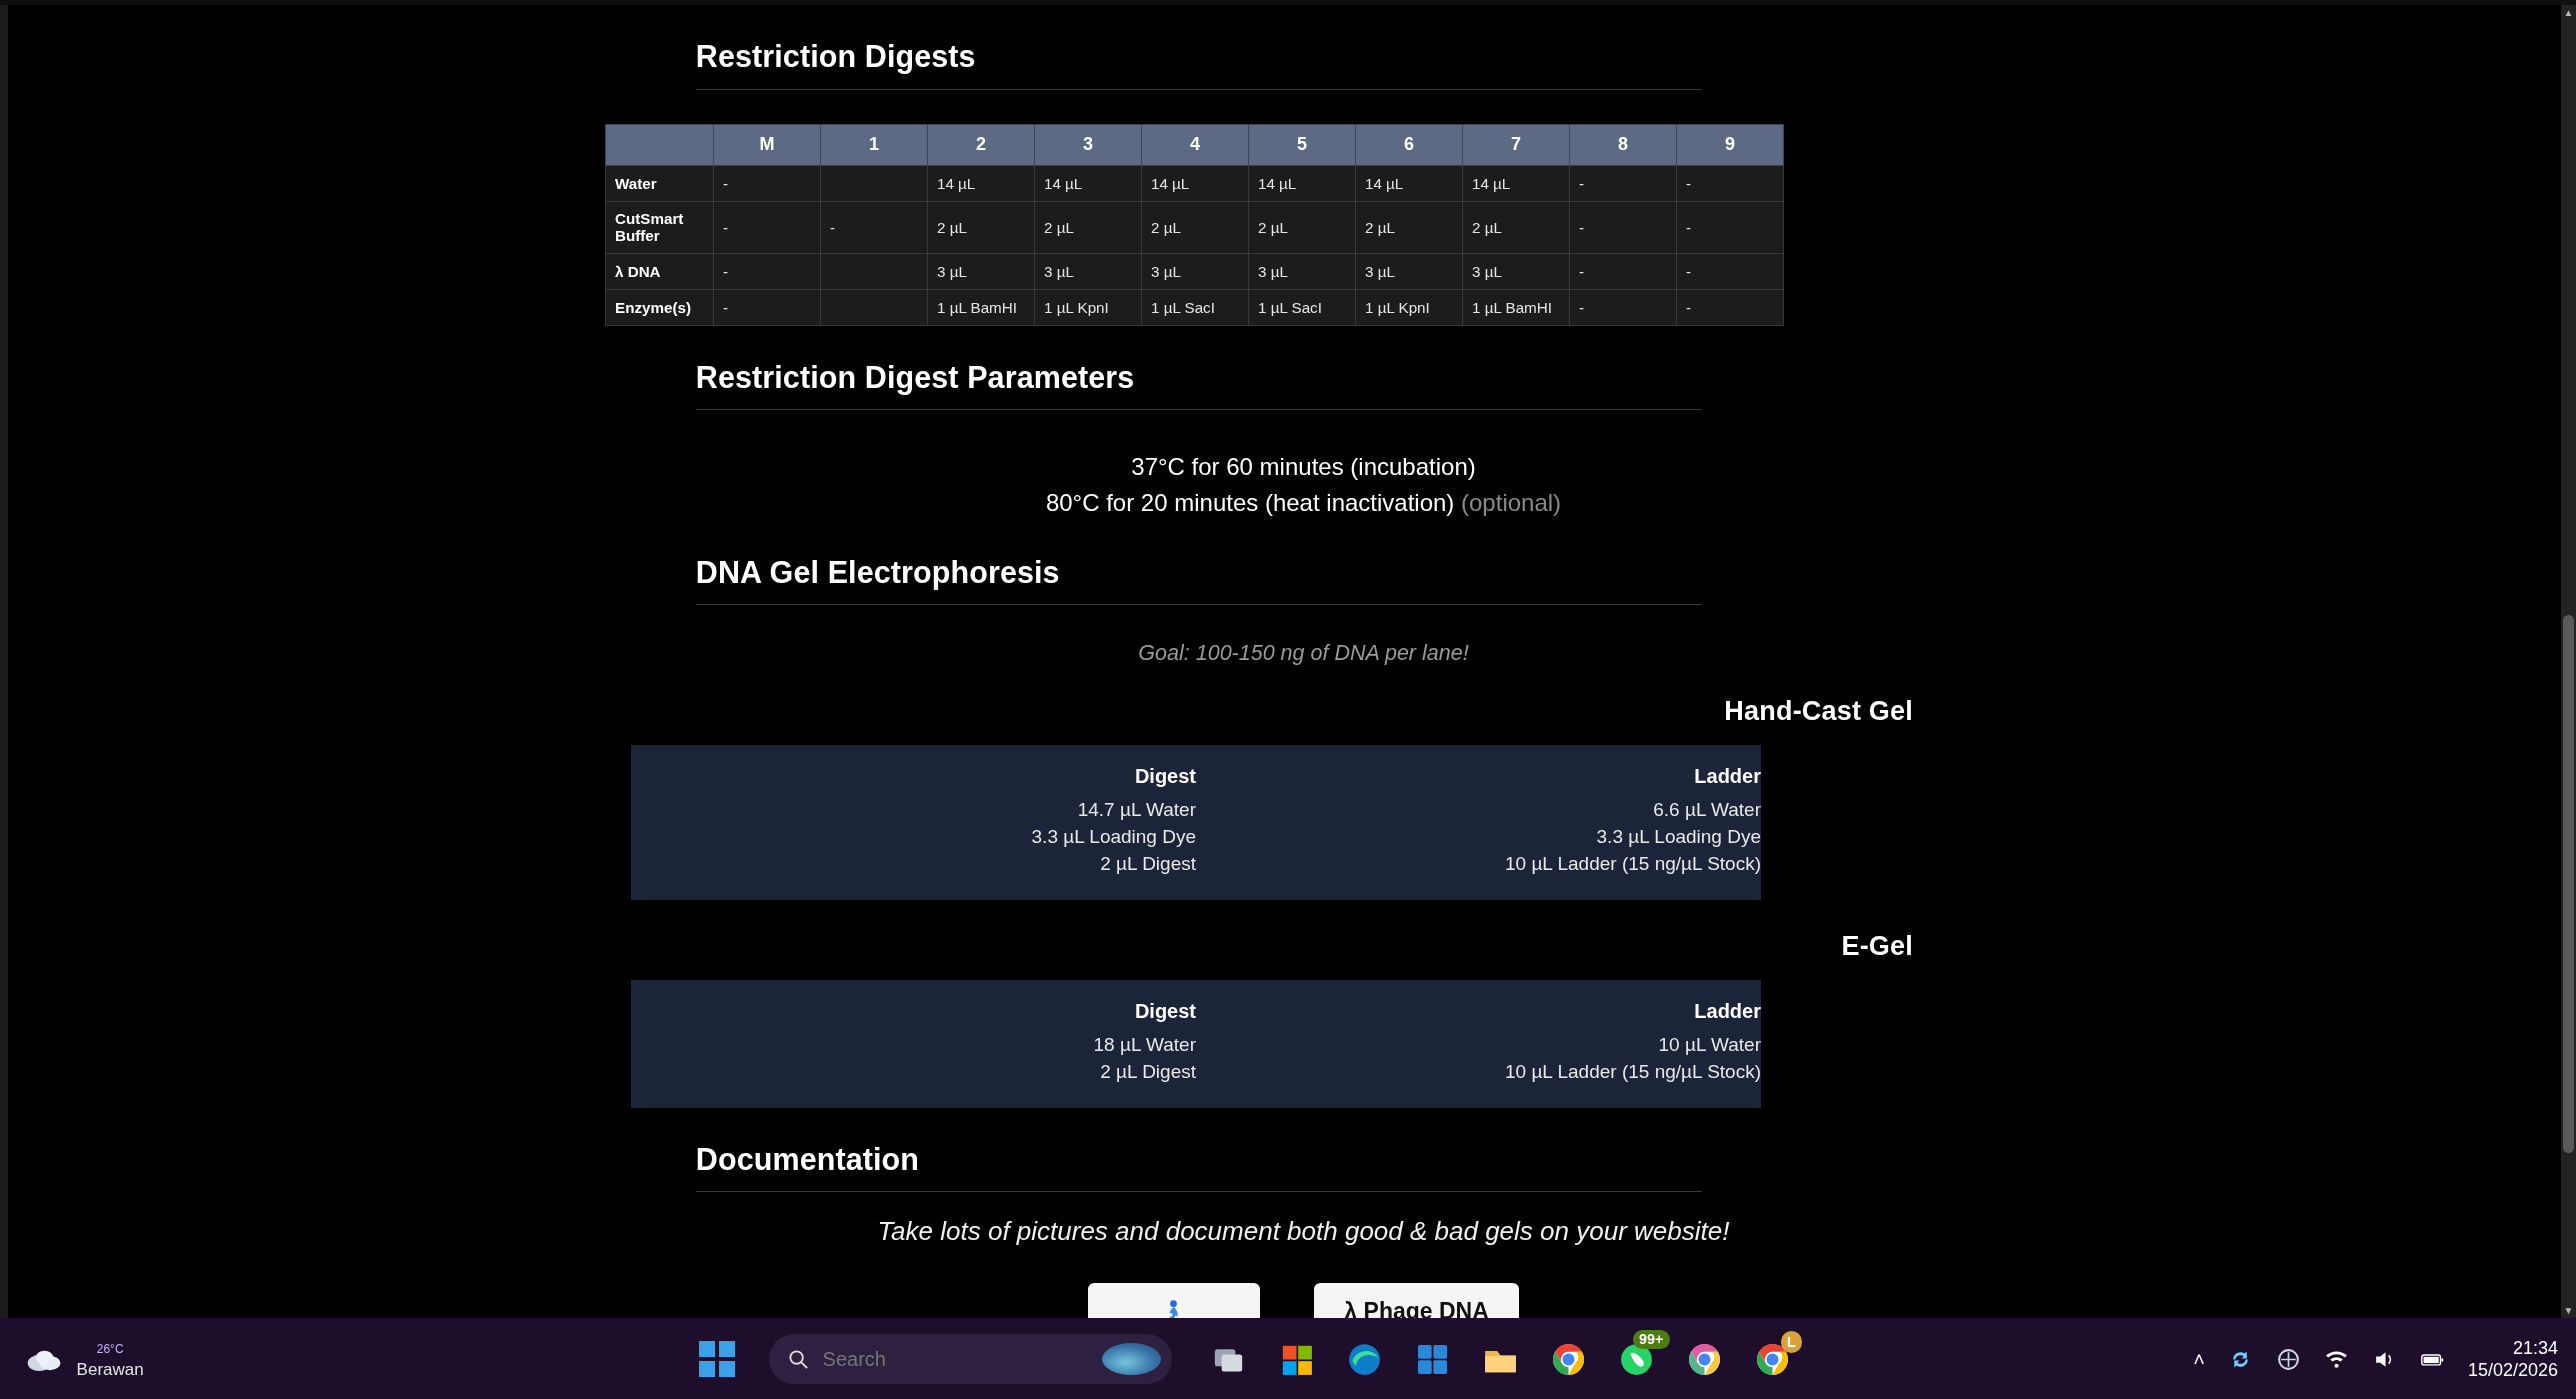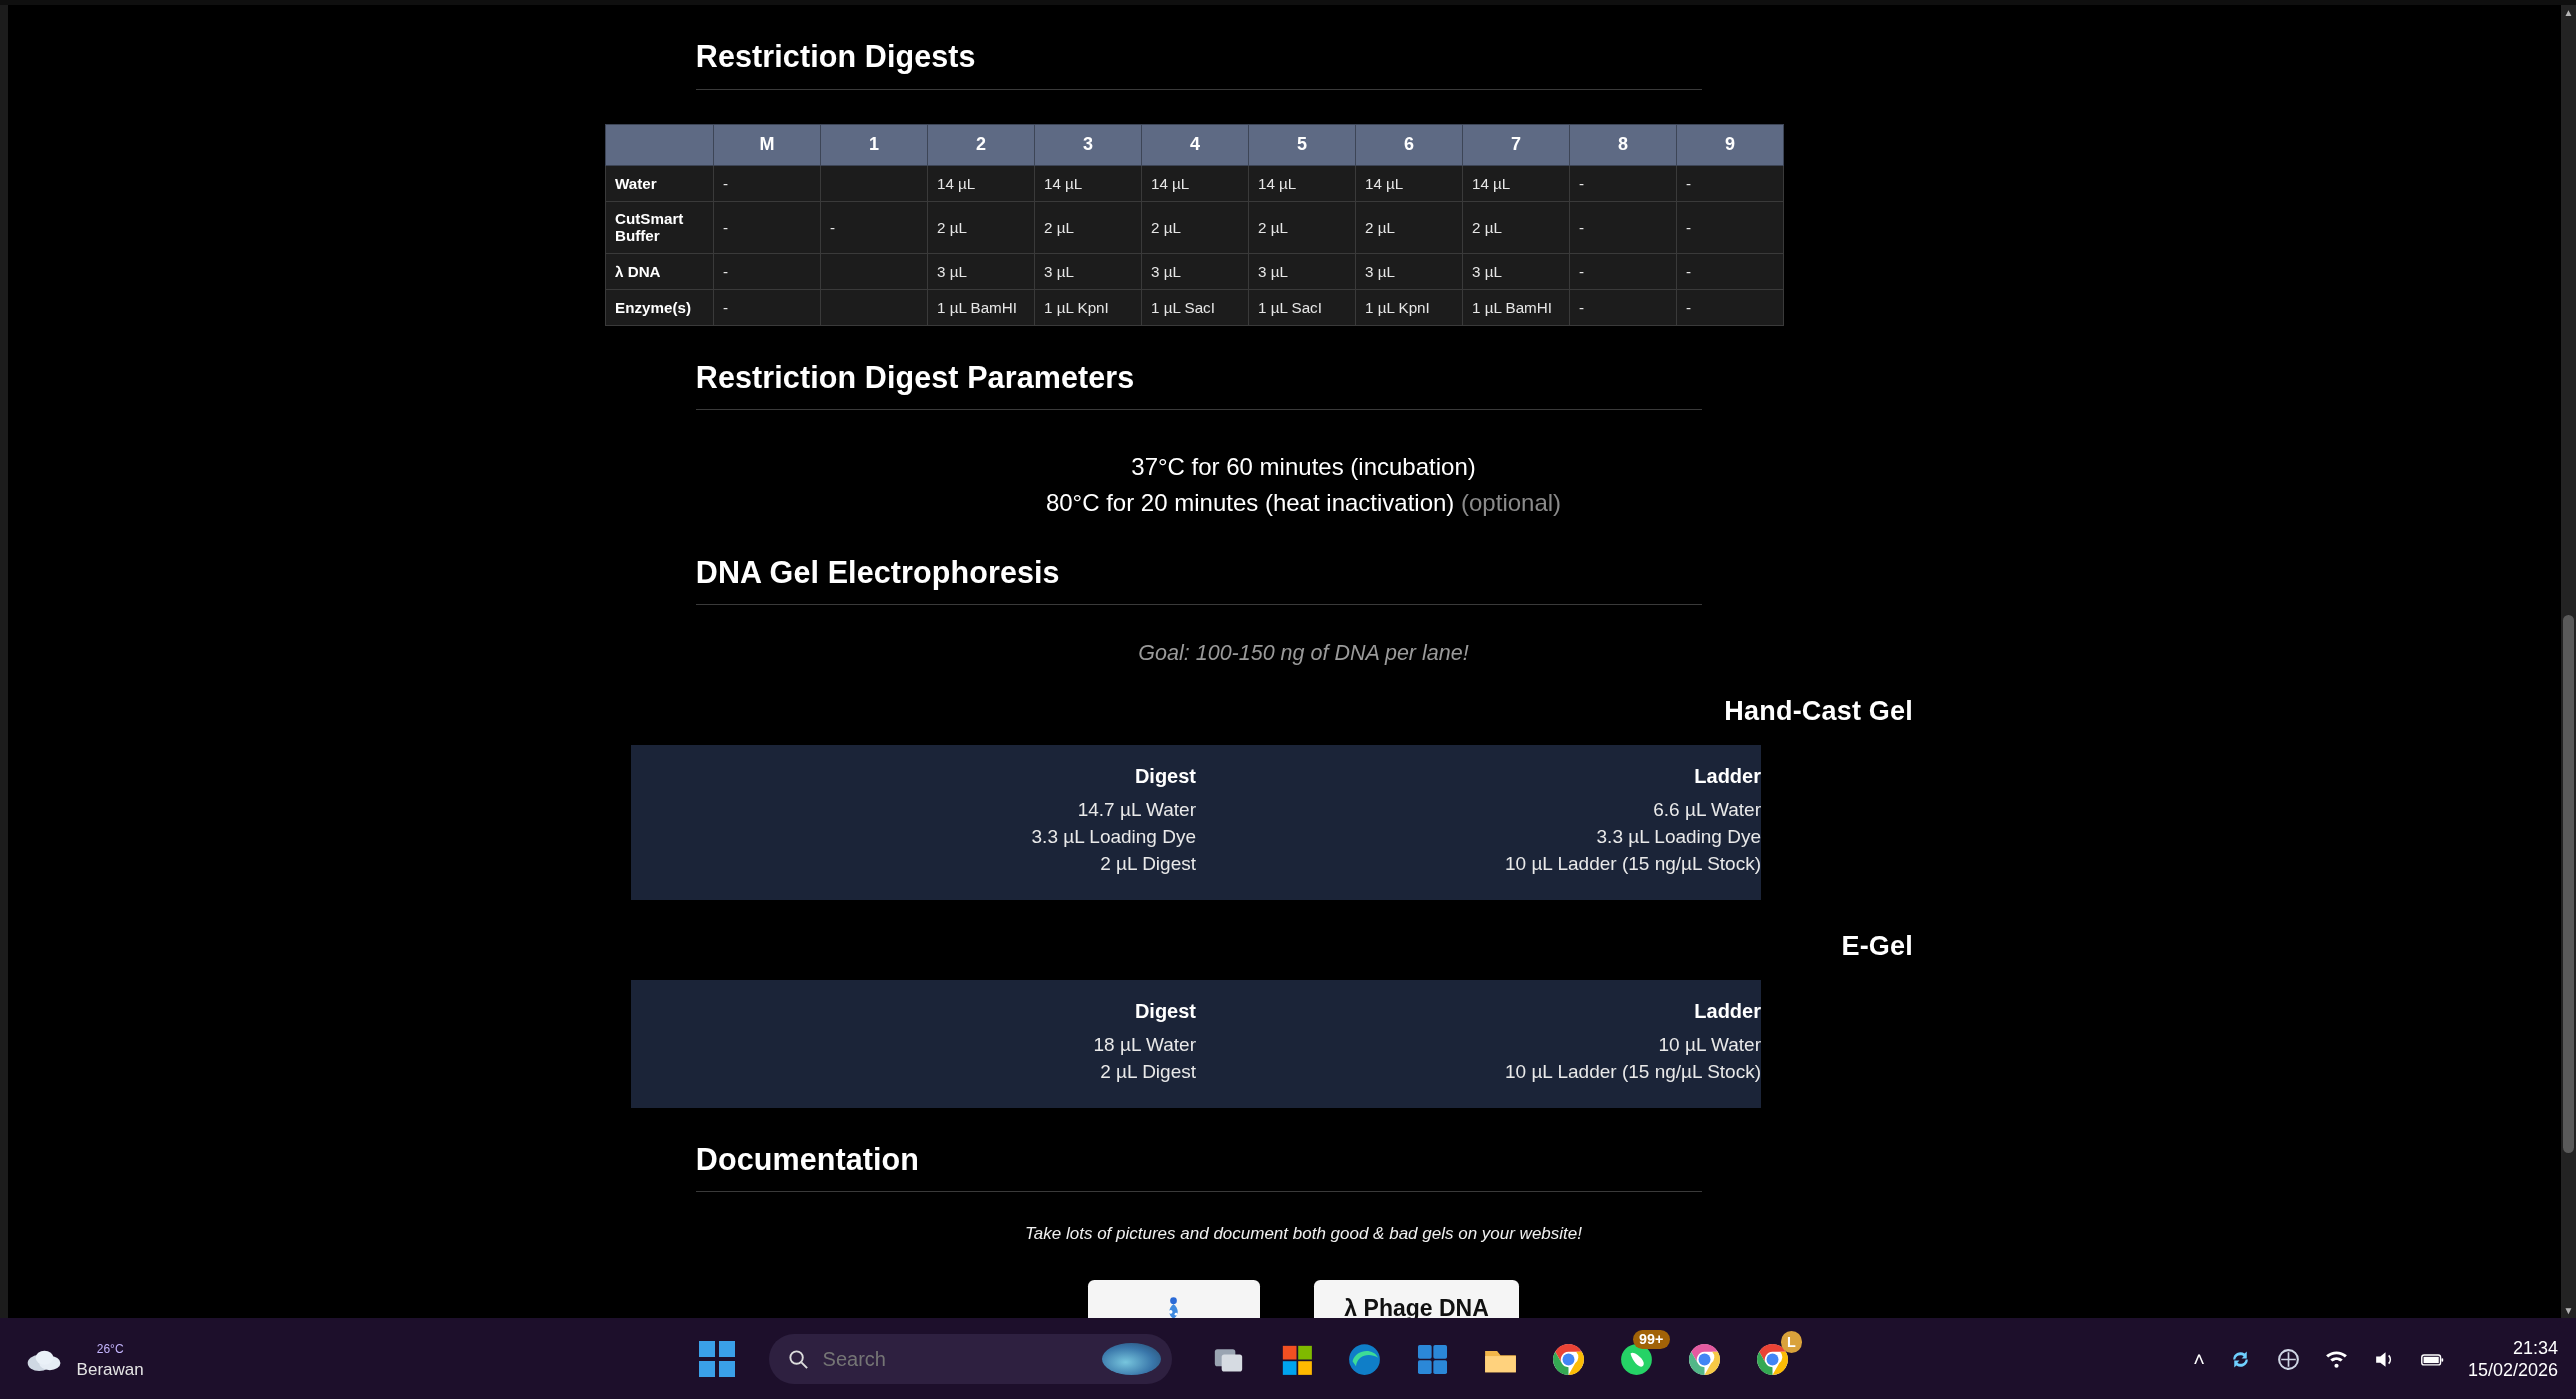--- a/index.html
+++ b/index.html
@@ -146,22 +146,22 @@
   .recipe-col .rline {
     font-size: 19px;
     line-height: 27px;
   }
 
   
   .doc-note {
     text-align: center;
     font-style: italic;
     color: #f0f0f0;
-    font-size: 17px;
-    margin-top: 32px;
+    font-size: 26px;
+    margin-top: 24px;
   }
   .btn-row {
     display: flex;
     justify-content: center;
     gap: 54px;
     margin-top: 36px;
   }
   .btn {
     background: #f5f5f5;
     color: #1a2b5c;
@@ -253,21 +253,21 @@
     display: flex; align-items: center; gap: 27px;
     margin-left: 36px;
   }
   .tb-ico { width: 41px; height: 41px; position: relative; display:block; }
   .tb-ico.active::after {
     content: ""; position: absolute; left: 9px; right: 9px; bottom: -11.7px;
     height: 2.7px; background: #9ecbff; border-radius: 1.8px;
   }
   .badge {
     position: absolute; top: -9px; right: -12.6px;
-    background: #a16207; color: #fff; font-size: 14.3px; font-weight: 700;
+    background: #4d7c0f; color: #fff; font-size: 14.3px; font-weight: 700;
     border-radius: 10.8px; padding: 1.8px 6.3px;
   }
   .tb-right {
     position: absolute; right: 18px;
     display: flex; align-items: center; gap: 23px;
     color: #ffffff;
   }
   .clock { text-align: right; font-size: 18px; line-height: 22.4px; }
   .sysico { width: 25px; height: 25px; display: block; }
 </style>

